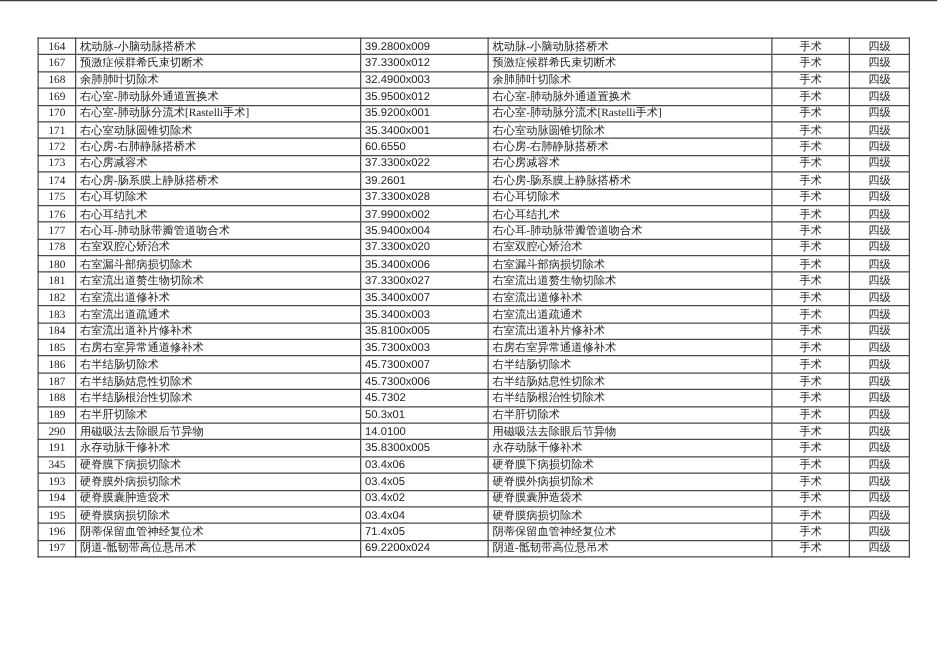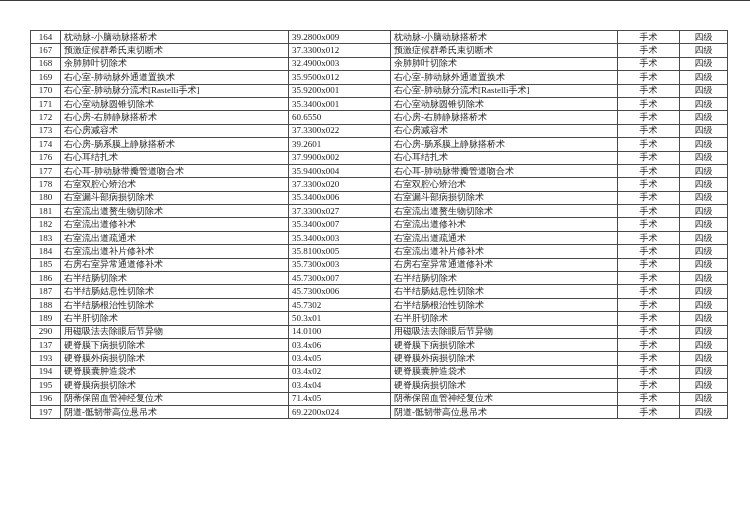--- a/index.html
+++ b/index.html
@@ -47,21 +47,21 @@
     font-family: "Liberation Serif", serif;
     font-size: 8.5px;
     padding: 0 1px;
   }
   td.c-name {
     text-align: left;
     font-family: "Liberation Serif", serif;
   }
   td.c-code {
     text-align: left;
-    font-family: Liberation Serif, serif;
+    font-family: Liberation Sans, sans-serif;
     font-size: 8.8px;
   }
   td.c-center {
     text-align: center;
     font-family: "Liberation Serif", serif;
   }
 </style>
 </head>
 <body>
 
@@ -143,20 +143,28 @@
         </tr>
         <tr>
           <td class="c-no">174</td>
           <td class="c-name">右心房-肠系膜上静脉搭桥术</td>
           <td class="c-code">39.2601</td>
           <td class="c-name">右心房-肠系膜上静脉搭桥术</td>
           <td class="c-center">手术</td>
           <td class="c-center">四级</td>
         </tr>
         <tr>
+          <td class="c-no">175</td>
+          <td class="c-name">右心耳切除术</td>
+          <td class="c-code">37.3300x028</td>
+          <td class="c-name">右心耳切除术</td>
+          <td class="c-center">手术</td>
+          <td class="c-center">四级</td>
+        </tr>
+        <tr>
           <td class="c-no">176</td>
           <td class="c-name">右心耳结扎术</td>
           <td class="c-code">37.9900x002</td>
           <td class="c-name">右心耳结扎术</td>
           <td class="c-center">手术</td>
           <td class="c-center">四级</td>
         </tr>
         <tr>
           <td class="c-no">177</td>
           <td class="c-name">右心耳-肺动脉带瓣管道吻合术</td>
@@ -255,21 +263,29 @@
         </tr>
         <tr>
           <td class="c-no">290</td>
           <td class="c-name">用磁吸法去除眼后节异物</td>
           <td class="c-code">14.0100</td>
           <td class="c-name">用磁吸法去除眼后节异物</td>
           <td class="c-center">手术</td>
           <td class="c-center">四级</td>
         </tr>
         <tr>
-          <td class="c-no">137</td>
+          <td class="c-no">191</td>
+          <td class="c-name">永存动脉干修补术</td>
+          <td class="c-code">35.8300x005</td>
+          <td class="c-name">永存动脉干修补术</td>
+          <td class="c-center">手术</td>
+          <td class="c-center">四级</td>
+        </tr>
+        <tr>
+          <td class="c-no">345</td>
           <td class="c-name">硬脊膜下病损切除术</td>
           <td class="c-code">03.4x06</td>
           <td class="c-name">硬脊膜下病损切除术</td>
           <td class="c-center">手术</td>
           <td class="c-center">四级</td>
         </tr>
         <tr>
           <td class="c-no">193</td>
           <td class="c-name">硬脊膜外病损切除术</td>
           <td class="c-code">03.4x05</td>

